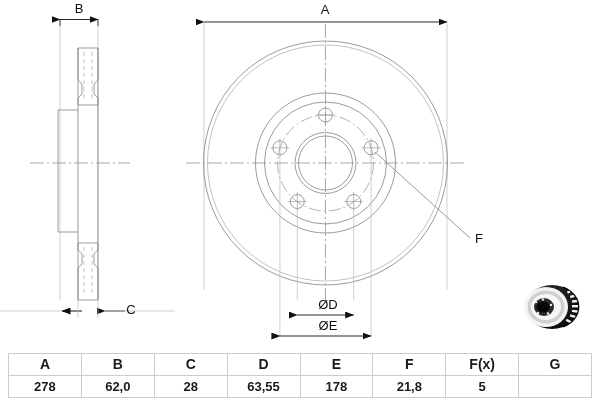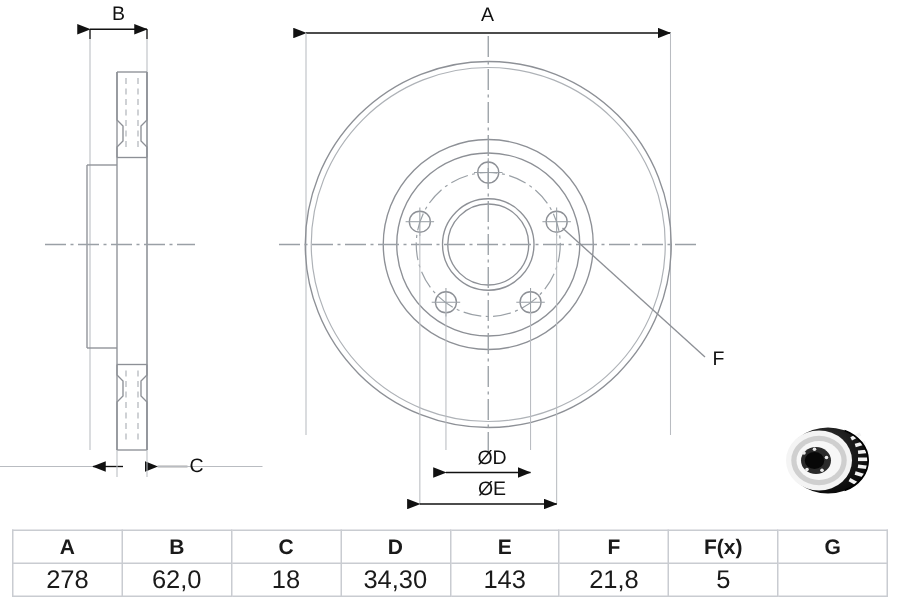--- a/index.html
+++ b/index.html
@@ -54,22 +54,22 @@
     color: #1a1a1a;
     padding: 0;
     height: 21px;
     line-height: 21px;
   }
   #spec-table th {
     font-size: 14px;
     font-weight: bold;
   }
   #spec-table td {
-    font-size: 17px;
-    font-weight: normal;
+    font-size: 13px;
+    font-weight: bold;
   }
 </style>
 </head>
 <body>
 
 <div id="drawing-root">
   <svg class="tech-drawing" viewBox="0 0 600 400" xmlns="http://www.w3.org/2000/svg">
     <defs>
       <marker id="arrIn" markerWidth="9" markerHeight="7" refX="8.5" refY="3.5" orient="auto" markerUnits="userSpaceOnUse">
         <path d="M0,0 L9,3.5 L0,7 Z" fill="#111111"></path>
@@ -265,21 +265,21 @@
       <th>E</th>
       <th>F</th>
       <th>F(x)</th>
       <th>G</th>
     </tr>
   </thead>
   <tbody>
     <tr>
       <td>278</td>
       <td>62,0</td>
-      <td>18</td>
-      <td>34,30</td>
-      <td>143</td>
+      <td>28</td>
+      <td>63,55</td>
+      <td>178</td>
       <td>21,8</td>
       <td>5</td>
       <td></td>
     </tr>
   </tbody>
 </table>
 
 </body></html>

